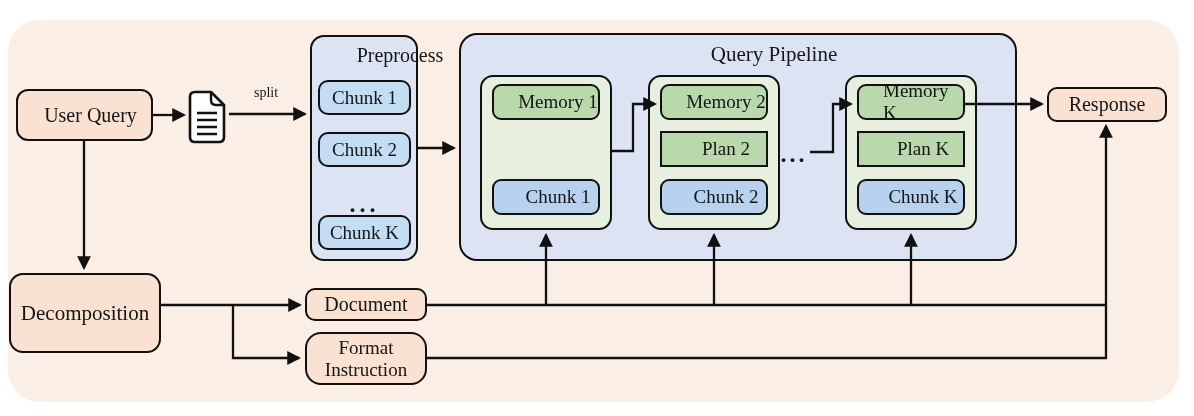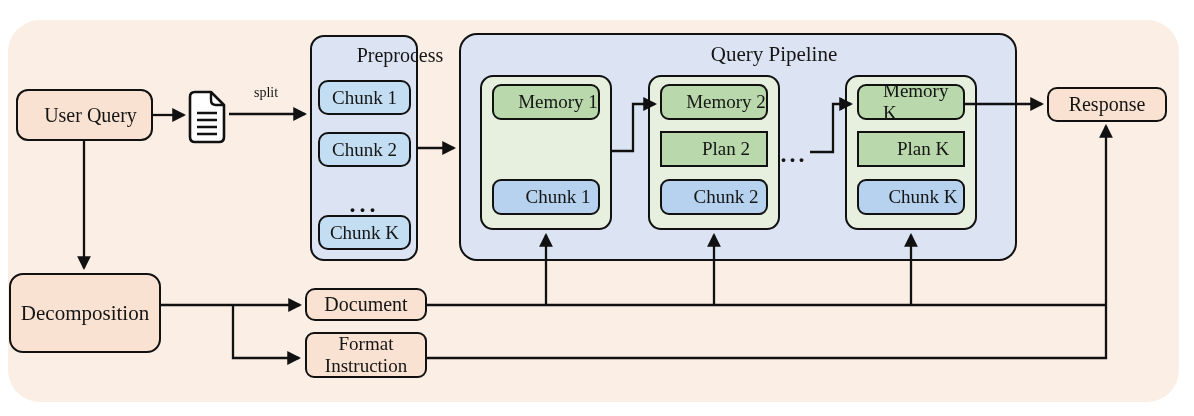--- a/index.html
+++ b/index.html
@@ -139,21 +139,21 @@
   </div>
 
   <div class="node" style="left:9px; top:273px; width:152px; height:80px; border-radius:14px; font-size:21px;">
     <span>Decomposition</span>
   </div>
 
   <div class="node" style="left:305px; top:288px; width:122px; height:33px; border-radius:10px;">
     <span>Document</span>
   </div>
 
-  <div class="node" style="left:305px; top:332px; width:122px; height:46px; border-radius:9px; font-size:19px; flex-direction:column;">
+  <div class="node" style="left:305px; top:332px; width:122px; height:53px; border-radius:16px; font-size:19px; flex-direction:column;">
     <span>Format</span>
     <span>Instruction</span>
   </div>
 
   <svg class="arrows" width="1194" height="416" viewBox="0 0 1194 416">
     <defs>
       <marker id="ah" viewBox="0 0 10 10" refX="8.5" refY="5" markerWidth="6" markerHeight="6" orient="auto-start-reverse">
         <path d="M0,0 L10,5 L0,10 z" fill="#111"></path>
       </marker>
     </defs>

